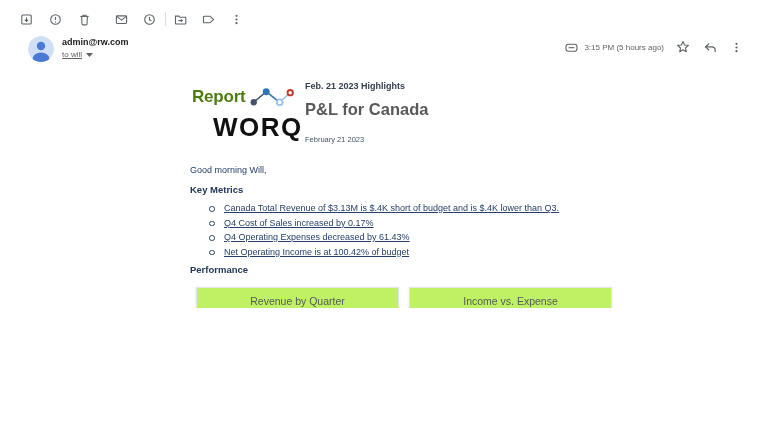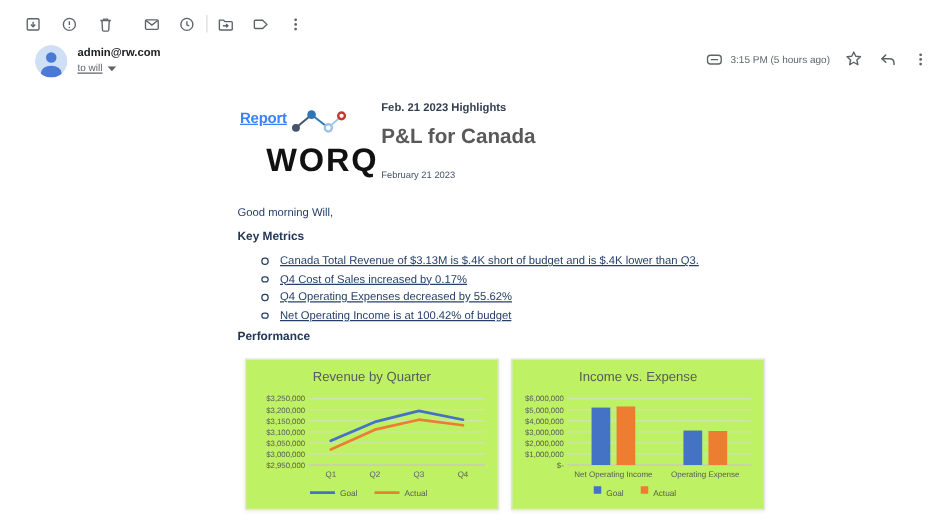--- a/index.html
+++ b/index.html
@@ -1,18 +1,18 @@
 <!DOCTYPE html>
 <html><head>
 <meta charset="utf-8">
 <style>
   * { margin:0; padding:0; box-sizing:border-box; }
   html,body { background:#fff; }
   body { font-family:"Liberation Sans", sans-serif; }
-  .page { position:relative; width:757px; height:425px; background:#ffffff; overflow:hidden; }
+  .page { position:relative; width:757px; height:308px; background:#ffffff; overflow:hidden; }
 
   
   .toolbar { position:absolute; left:20px; top:12px; display:flex; align-items:center; }
   .tb-icon { width:13px; height:13px; display:inline-flex; cursor:pointer; }
   .tb-icon svg { width:13px; height:13px; }
   .tb-divider { width:1px; height:14px; background:#dadce0; margin-left:9px; }
   .ml16{margin-left:16px} .ml24{margin-left:24px} .ml15{margin-left:15px} .ml8{margin-left:8px}
 
   
   .avatar { position:absolute; left:28px; top:36px; width:26px; height:26px; border-radius:50%; overflow:hidden; }
@@ -21,21 +21,21 @@
   .recipient { margin-top:3px; font-size:8px; color:#5f6368; display:flex; align-items:center; gap:4px; cursor:pointer;text-decoration:underline; }
   .meta { position:absolute; top:40px; right:14px; display:flex; align-items:center; }
   .meta .time { font-size:8px; color:#5f6368; margin:0 12px 0 6px; white-space:nowrap; }
   .meta-icon { display:inline-flex; cursor:pointer; }
   .meta-icon svg { display:block; }
   .gap13 { margin-left:13px; }
 
   
   .logo { position:absolute; left:192px; top:88px; width:110px; }
   .logo-top { display:flex; align-items:flex-start; }
-  .logo-report { font-size:12px; font-weight:600; color:#3b82f6; letter-spacing:-0.2px; line-height:1;text-decoration:underline; }
+  .logo-report { font-size:17px; font-weight:600; color:#4d7c0f; letter-spacing:-0.2px; line-height:1; }
   .logo-dots { margin-left:2px; margin-top:-4px; }
   .logo-worq { font-size:26px; font-weight:bold; color:#111; letter-spacing:1.5px; line-height:1; margin-top:0px;margin-left:21px; }
 
   .ehead { position:absolute; left:305px; top:81px; }
   .ehead .hl { font-size:9px; font-weight:bold; color:#333f50; }
   .ehead .title { font-size:16.5px; font-weight:bold; color:#595959; margin-top:9px; }
   .ehead .edate { font-size:7.5px; color:#44546a; margin-top:16px; }
 
   .greeting { position:absolute; left:190px; top:165px; font-size:9px; color:#26406b; }
   .sec-heading { position:absolute; left:190px; font-size:9.5px; font-weight:bold; color:#203757; }
@@ -181,21 +181,21 @@
     <div class="title">P&amp;L for Canada</div>
     <div class="edate">February 21 2023</div>
   </div>
 
   <div class="greeting">Good morning Will,</div>
   <div class="sec-heading h-key">Key Metrics</div>
 
   <ul class="bullets">
     <li>Canada Total Revenue of $3.13M is $.4K short of budget and is $.4K lower than Q3.</li>
     <li>Q4 Cost of Sales increased by 0.17%</li>
-    <li>Q4 Operating Expenses decreased by 55.62%</li>
+    <li>Q4 Operating Expenses decreased by 61.43%</li>
     <li>Net Operating Income is at 100.42% of budget</li>
   </ul>
 
   <div class="sec-heading h-perf">Performance</div>
 
   <div class="chart-card card1">
     <svg id="chart0" width="201" height="119">
         <text x="100.5" y="17" text-anchor="middle" font-size="10.5" fill="#595959" font-family="Liberation Sans, sans-serif">Revenue by Quarter</text>
         <line x1="50" y1="31" x2="191" y2="31" stroke="#d9d9d9" stroke-width="0.7"></line>
         <text x="47" y="33.2" text-anchor="end" font-size="6.2" fill="#595959" font-family="Liberation Sans, sans-serif">$3,250,000</text>

